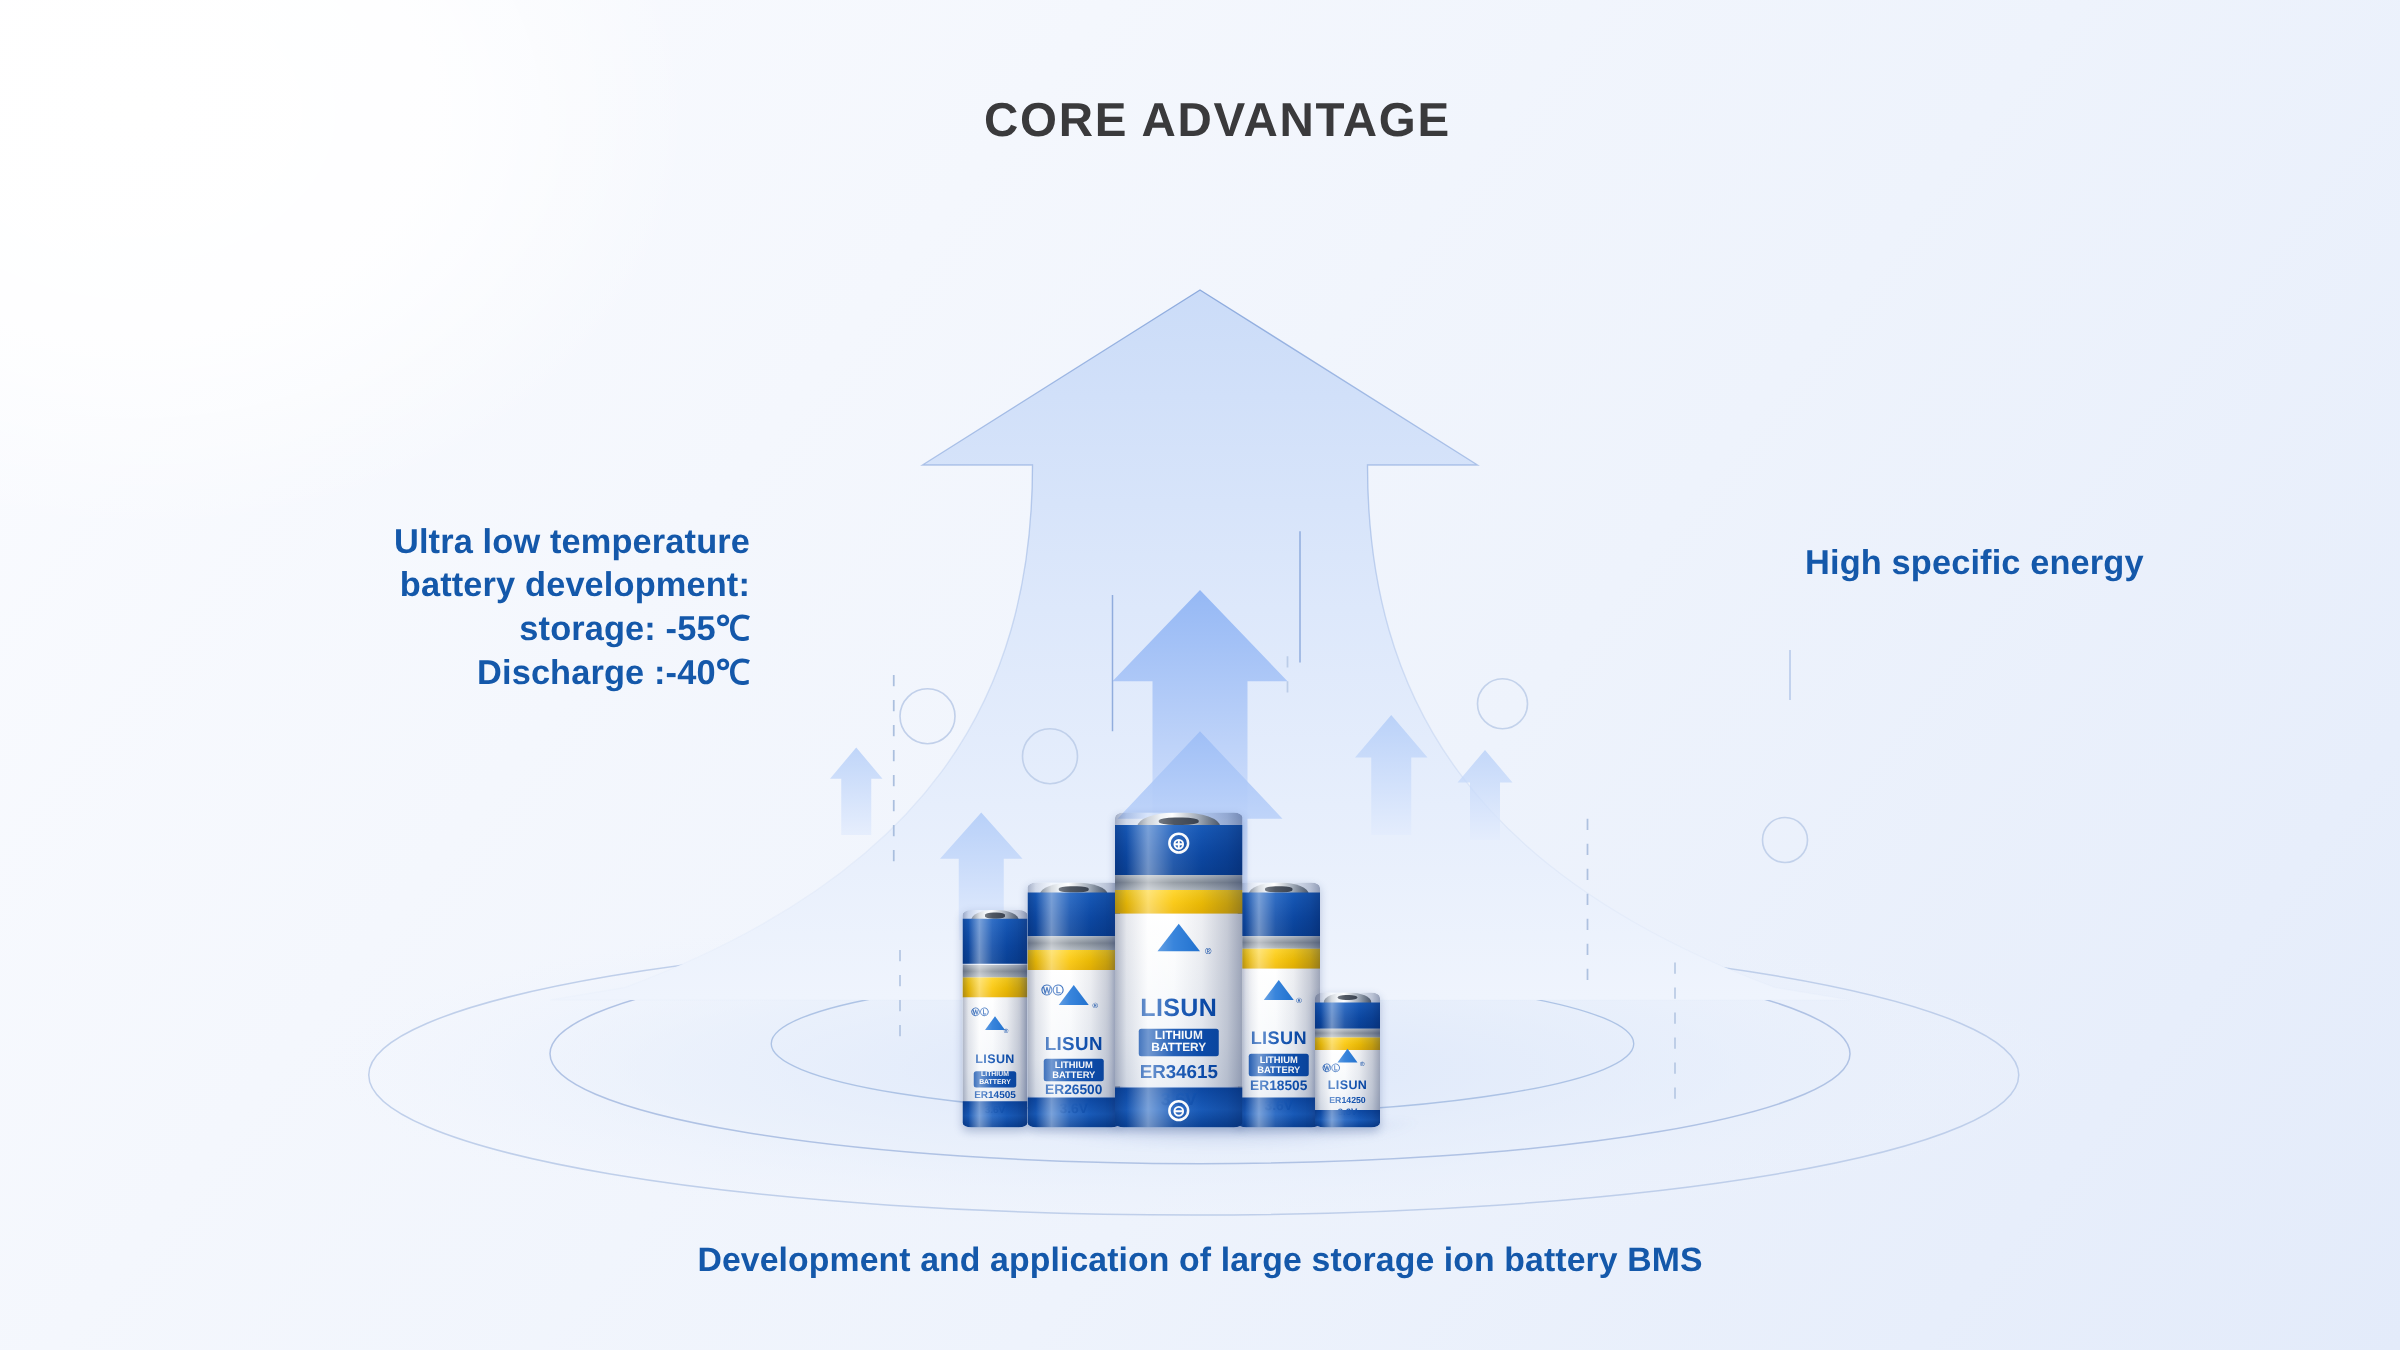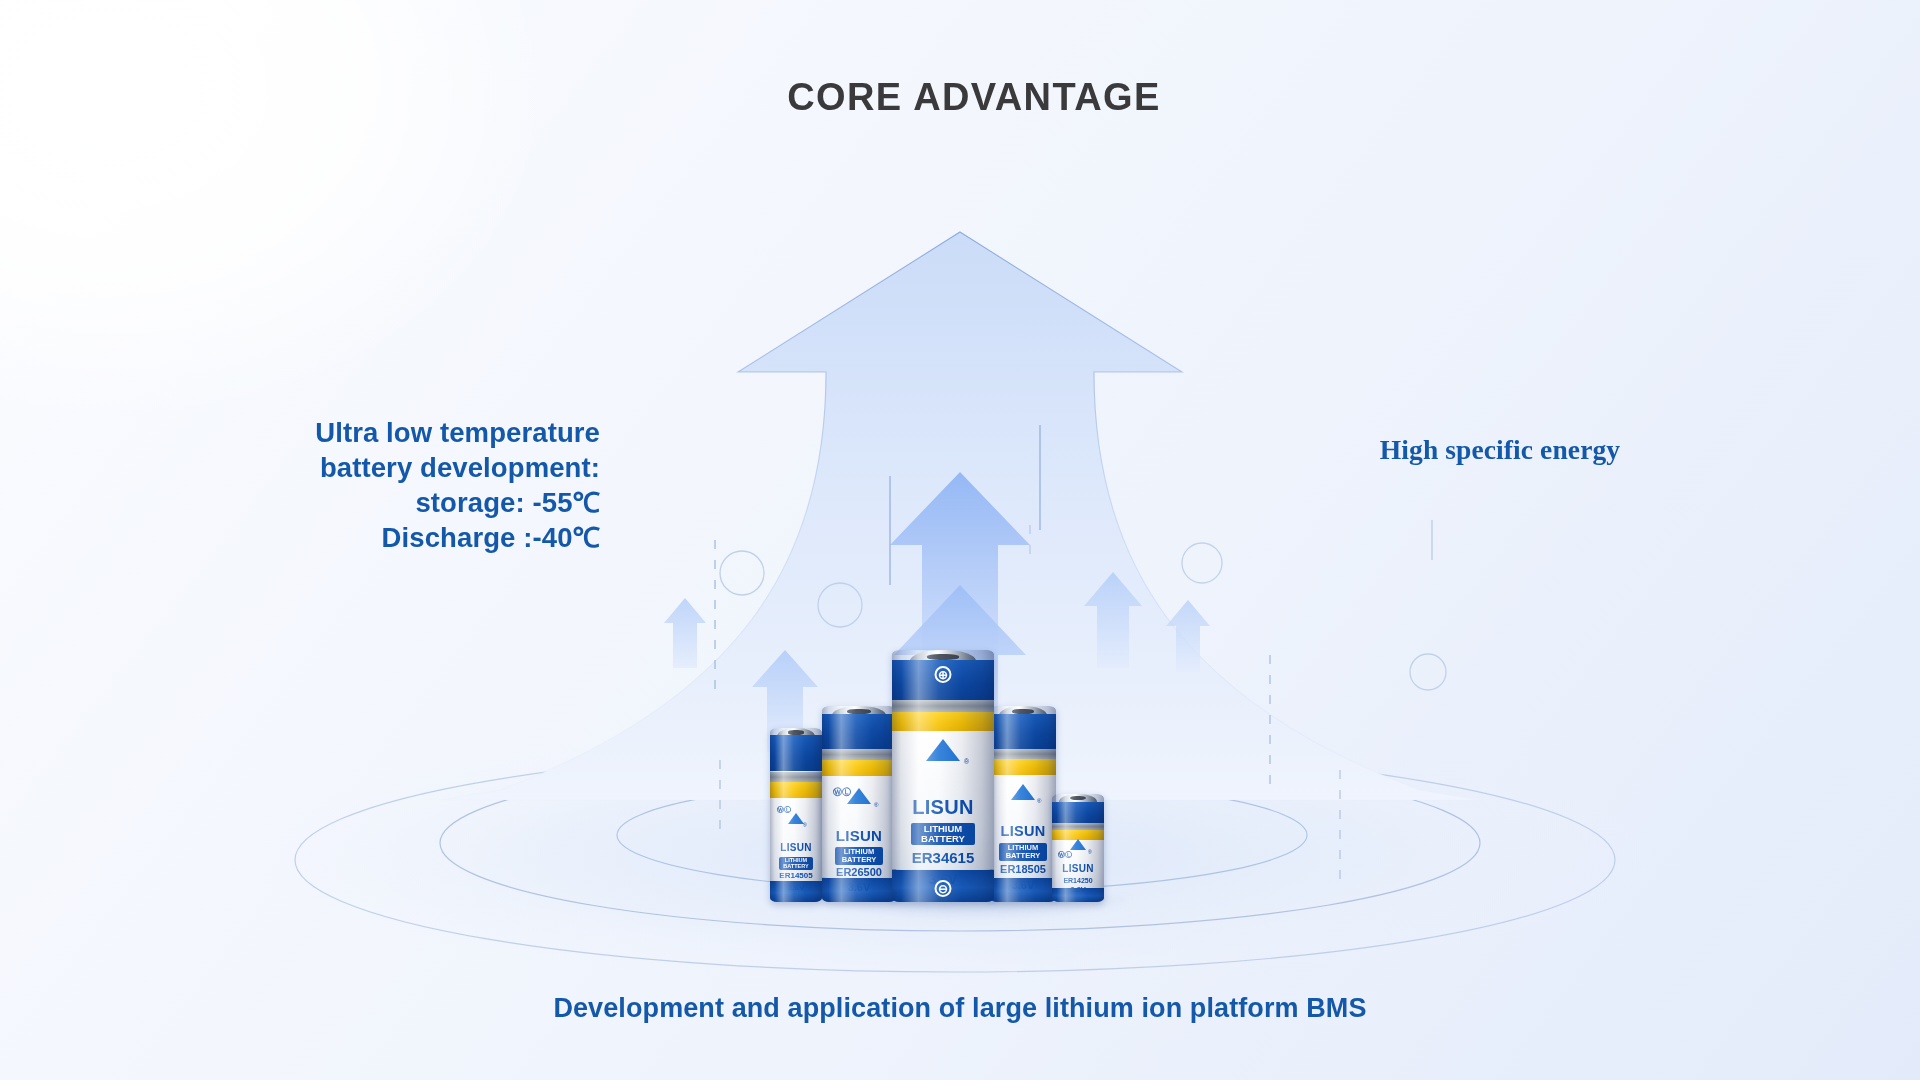--- a/index.html
+++ b/index.html
@@ -26,21 +26,21 @@
     padding-left:28px;
   }
 
   
   .caption {
     position:absolute; color:#1458aa;
     font-weight:bold; font-size:27.5px; line-height:35px;
     letter-spacing:.1px;
   }
   #caption-left  { left:150px; top:415px; width:450px; text-align:right; }
-  #caption-right { left:1285px; top:432px; width:430px; text-align:center;font-family:Liberation Serif, serif; }
+  #caption-right { left:1285px; top:432px; width:430px; text-align:right; }
   #caption-bottom {
     position:absolute; left:0; top:993px; width:1920px; text-align:center;
     color:#1458aa; font-weight:bold; font-size:27px; letter-spacing:.1px;
   }
   .caption .ln { display:block; white-space:nowrap; }
 
   
   #battery-group {
     position:absolute; left:770px; top:640px; width:410px; height:262px;
   }
@@ -221,21 +221,21 @@
     <span class="ln">Ultra low temperature</span>
     <span class="ln">battery development:</span>
     <span class="ln">storage: -55℃</span>
     <span class="ln">Discharge :-40℃</span>
   </div>
 
   <div id="caption-right" class="caption">
     <span class="ln">High specific energy</span>
   </div>
 
-  <div id="caption-bottom">Development and application of large lithium ion platform BMS</div>
+  <div id="caption-bottom">Development and application of large storage ion battery BMS</div>
 
   <div id="bat-reflection"></div>
 
   <div id="battery-group">
 
     <div class="battery" style="left:0px; width:52px; height:174px; z-index:2;">
       <div class="bat-body">
         <div class="cap"></div>
         <div class="cap-dot"></div>
         <div class="seg-blue-top" style="top:4%; height:21%;"></div>

